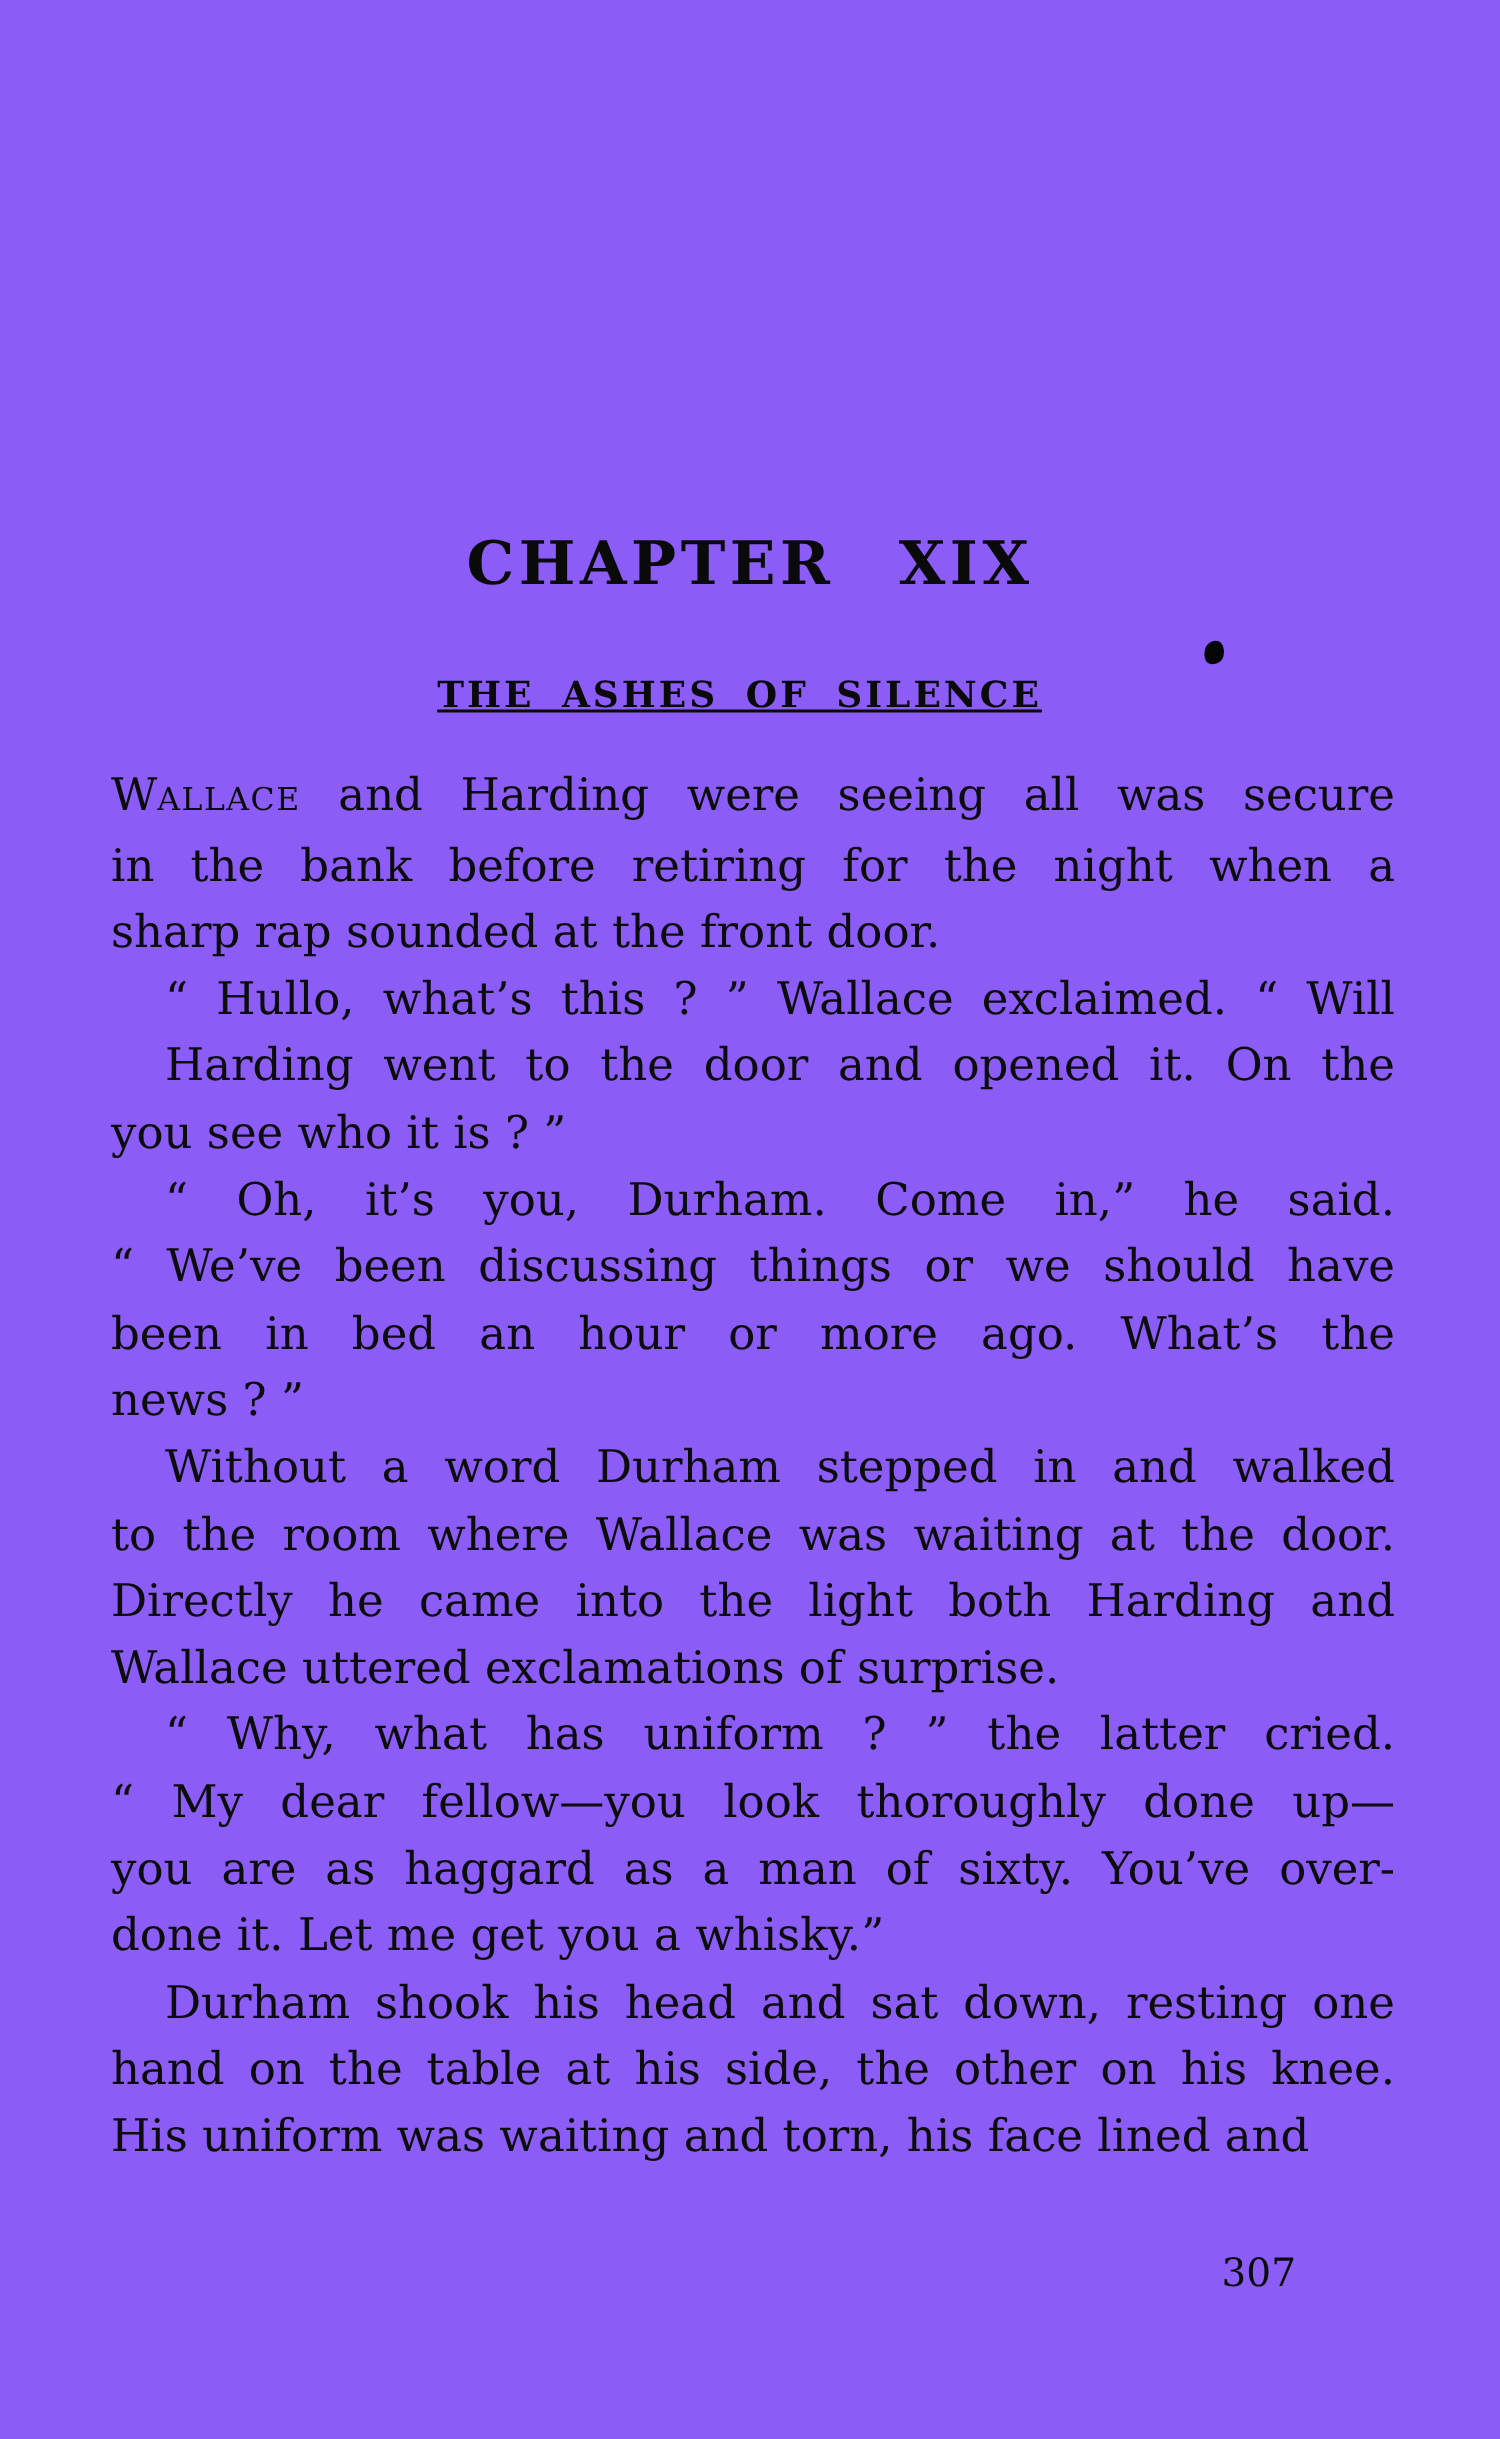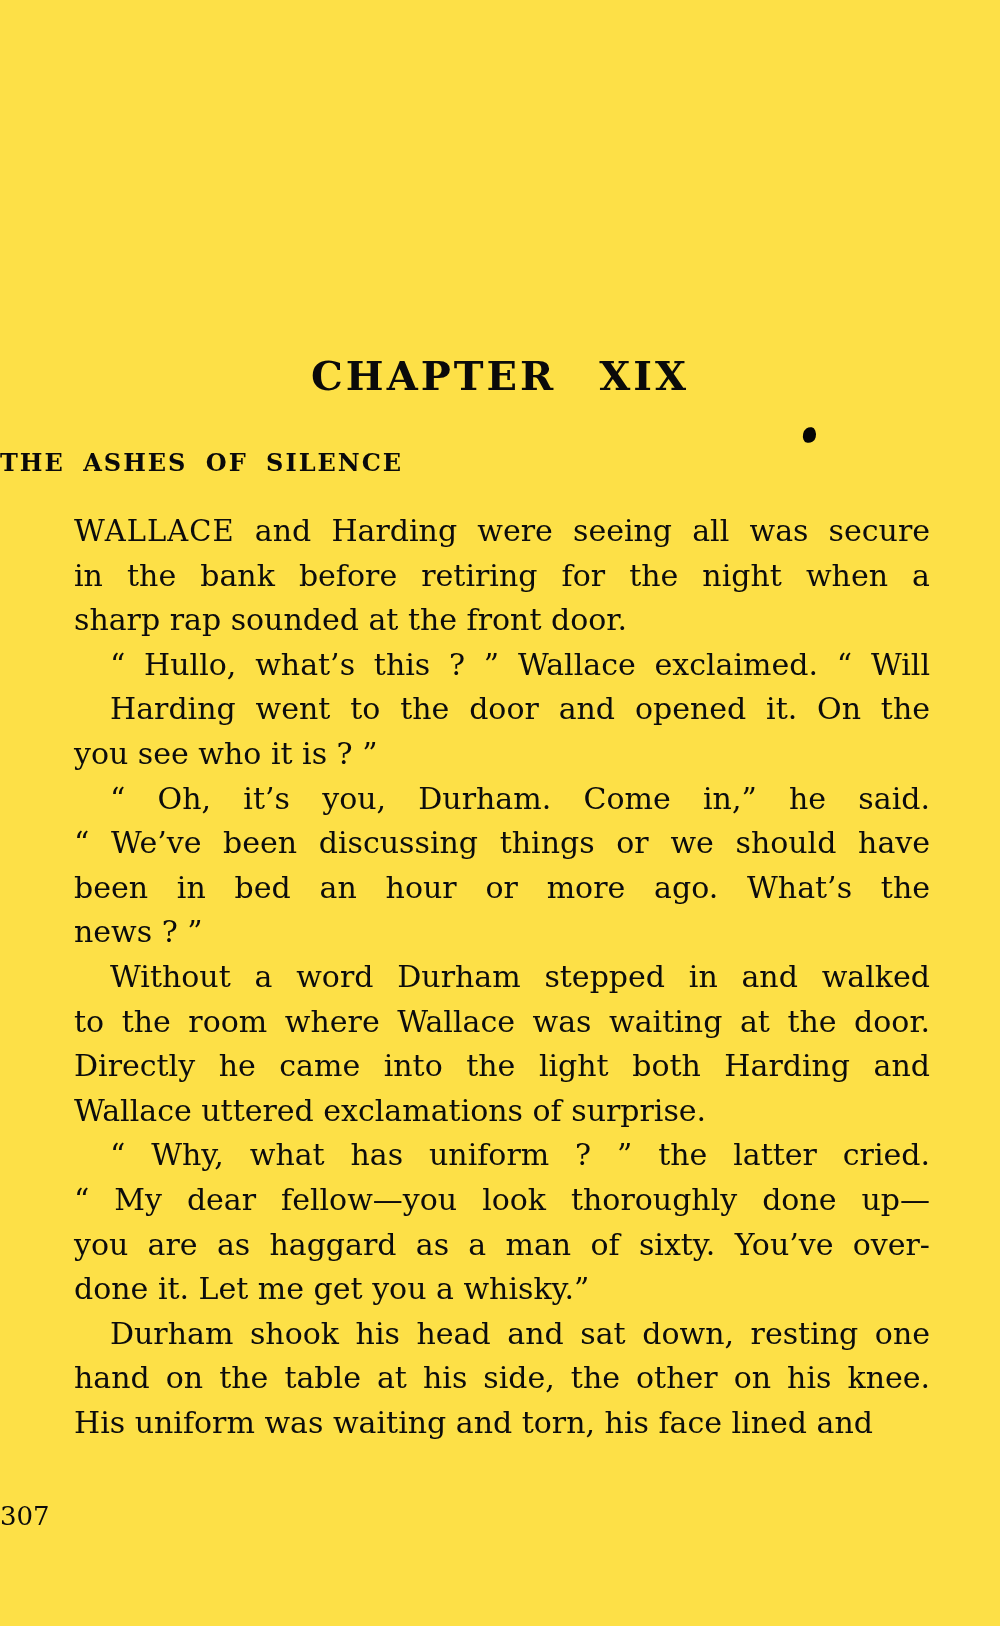--- a/index.html
+++ b/index.html
@@ -4,21 +4,21 @@
 <style>
   html, body {
     margin: 0;
     padding: 0;
     background: #ffffff;
   }
   .page {
     position: relative;
     width: 1000px;
     height: 1626px;
-    background: #fde047;
+    background: #8b5cf6;
     color: #0c0c0c;
     font-family: "DejaVu Serif", "Liberation Serif", serif;
     overflow: hidden;
   }
   .chapter-heading {
     position: absolute;
     top: 352px;
     left: 0;
     width: 1000px;
     margin: 0;
@@ -38,55 +38,56 @@
     background: #050505;
     border-radius: 55% 45% 60% 40% / 50% 55% 45% 50%;
     transform: rotate(12deg);
   }
   .section-title {
     position: absolute;
     top: 448px;
     left: 0;
     width: 986px; 
     margin: 0;
-    text-align: left;
+    text-align: center;
     font-size: 24px;
     font-weight: bold;
     letter-spacing: 2px;
     word-spacing: 8px;
     color: #0a0a0a;
+    text-decoration: underline;
   }
   .text-column {
     position: absolute;
     left: 74px;
     top: 509px;
     width: 856px;
     font-size: 30px;
     line-height: 44.6px;
   }
   .line {
     text-align: justify;
     text-align-last: justify;
   }
   .line.plast {
     text-align-last: left;
   }
   .line.indent {
     text-indent: 36px;
   }
   .lead-word .lead-rest {
-    font-size: 29px;
+    font-size: 21px;
     letter-spacing: 1px;
   }
   .page-number {
     position: absolute;
     top: 1501px;
     left: 0;
     width: 864px;
-    text-align: left;
+    text-align: right;
     font-size: 26px;
     color: #0a0a0a;
   }
 </style>
 </head>
 <body>
 
 <div class="page">
   <h1 class="chapter-heading">CHAPTER XIX</h1>
 

